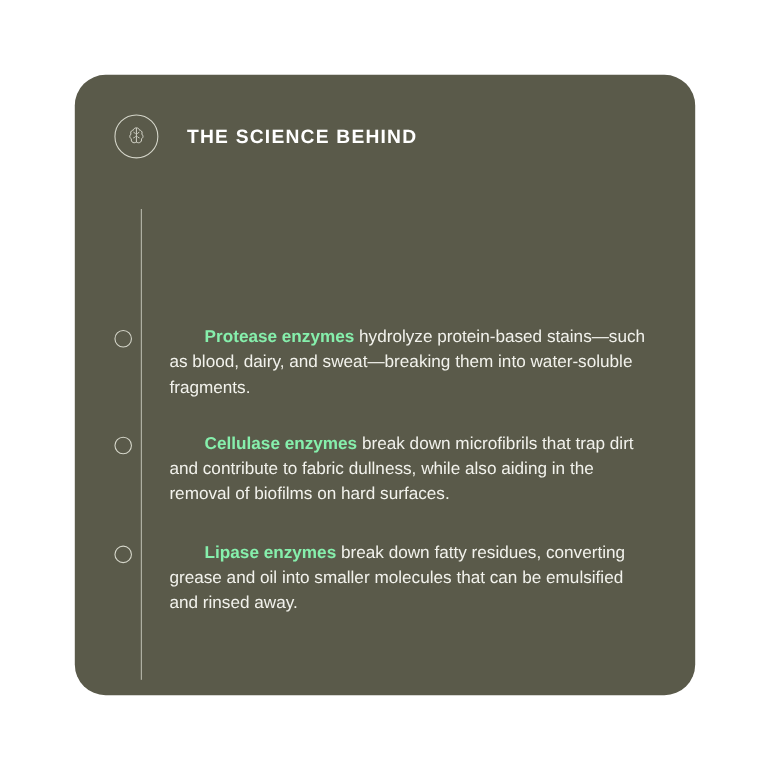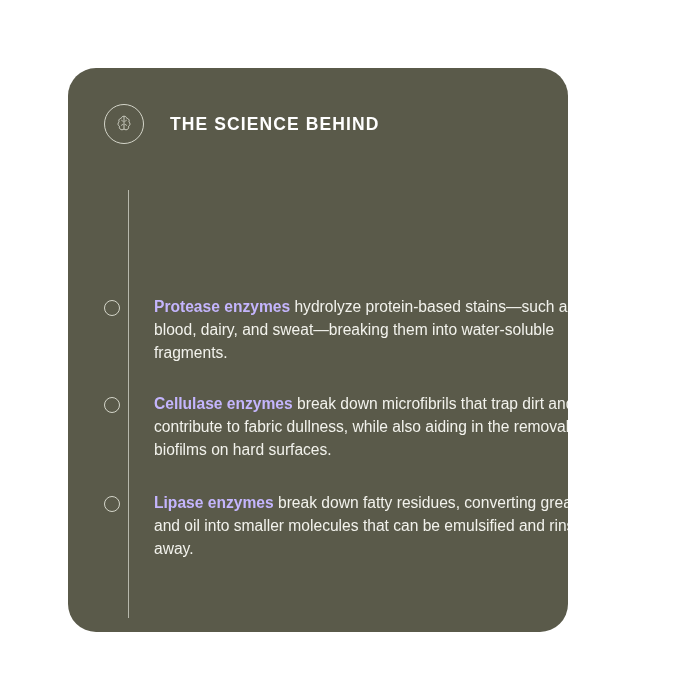--- a/index.html
+++ b/index.html
@@ -8,21 +8,21 @@
     width: 700px;
     height: 700px;
     background: #ffffff;
     font-family: "Liberation Sans", sans-serif;
   }
 
   #card {
     position: absolute;
     left: 68px;
     top: 68px;
-    width: 500px;
+    width: 564px;
     height: 564px;
     background: #5a5a4a;
     border-radius: 28px;
     box-sizing: border-box;
     overflow: hidden;
   }
 
   
   #timeline-line {
     position: absolute;
@@ -85,22 +85,23 @@
 
   .item-text {
     margin-left: 34px;
     color: #f2f2ec;
     font-size: 15.6px;
     line-height: 1.47;
     width: 440px;
   }
 
   .term {
-    color: #c4b5fd;
+    color: #86efac;
     font-weight: bold;
+    margin-left: 32px;
   }
 
   .rest {
     color: #f2f2ec;
   }
 
   #item-0 { top: 228px; }
   #item-1 { top: 325px; }
   #item-2 { top: 424px; }
   #item-3 { top: 524px; }

